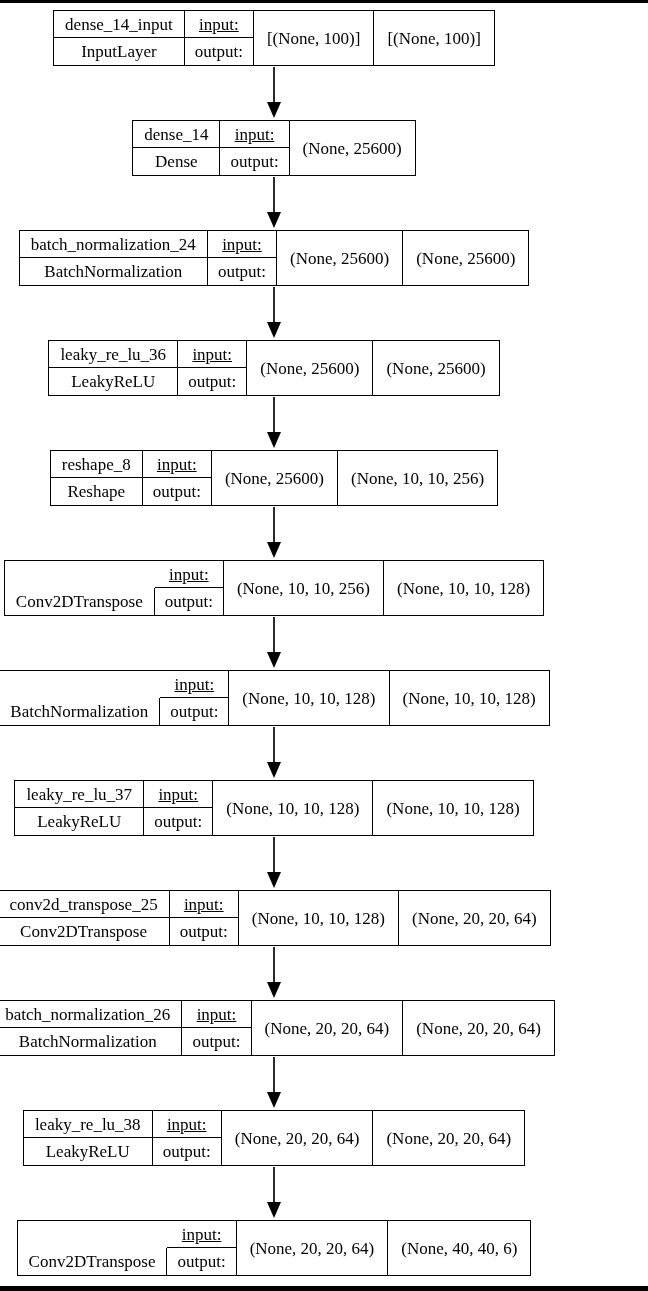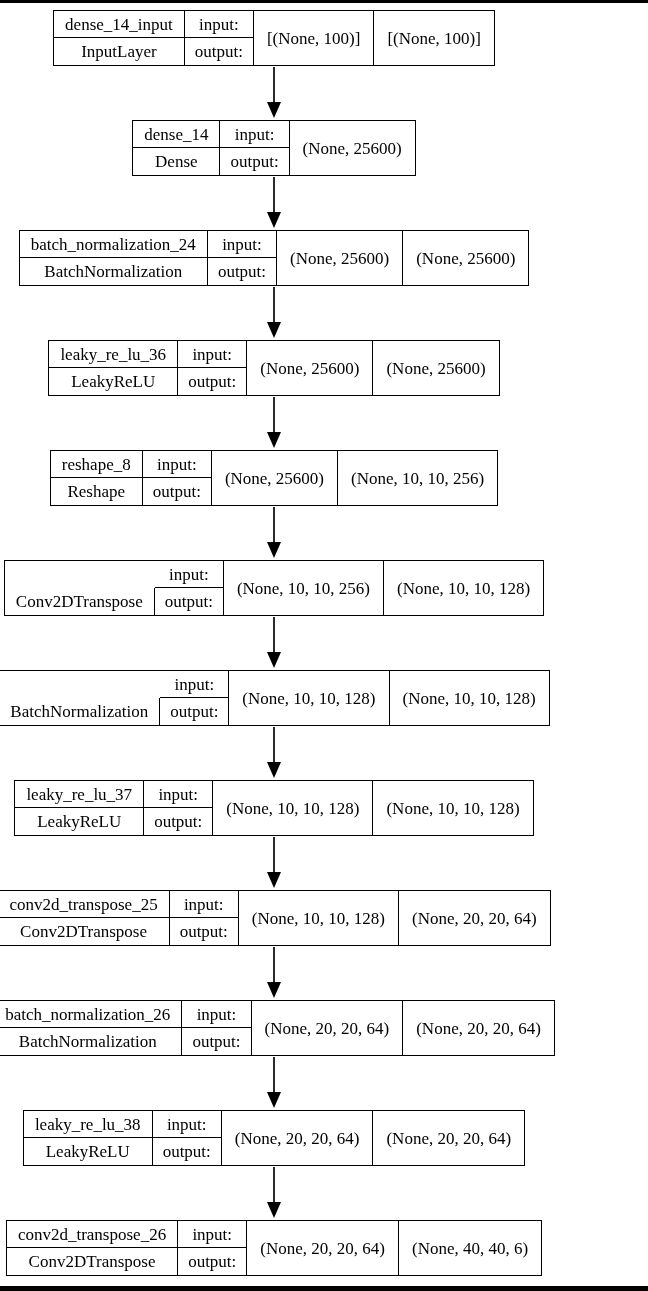--- a/index.html
+++ b/index.html
@@ -46,21 +46,21 @@
   }
   .cell {
     display: flex;
     align-items: center;
     justify-content: center;
     white-space: nowrap;
     line-height: 1;
   }
   .c-name    { grid-column: 1; grid-row: 1; border-right: 1px solid #000; border-bottom: 1px solid #000; padding: 0 11px; }
   .c-type    { grid-column: 1; grid-row: 2; border-right: 1px solid #000; padding: 0 11px; }
-  .c-inlab   { grid-column: 2; grid-row: 1; border-right: 1px solid #000; border-bottom: 1px solid #000; padding: 0 10px; }
+  .c-inlab   { grid-column: 2; grid-row: 1; border-right: 1px solid #000; border-bottom: 1px solid #000; padding: 0 10px; text-decoration: underline; }
   .c-outlab  { grid-column: 2; grid-row: 2; border-right: 1px solid #000; padding: 0 10px; }
   .c-inshape { grid-column: 3; grid-row: 1 / span 2; border-right: 1px solid #000; padding: 0 13px; }
   .c-outshape{ grid-column: 4; grid-row: 1 / span 2; padding: 0 13px; }
 
   
   .edge {
     height: 54px;
     display: flex;
     flex-direction: column;
     align-items: center;
@@ -232,21 +232,20 @@
     <div class="cell c-inshape">(None, 20, 20, 64)</div>
     <div class="cell c-outshape">(None, 20, 20, 64)</div>
   </div>
 
   <div class="edge">
     <div class="shaft"></div>
     <div class="head"></div>
   </div>
 
   <div class="layer-node">
-    <div class="cell c-name">conv2d_transpose_26</div>
     <div class="cell c-type">Conv2DTranspose</div>
     <div class="cell c-inlab">input:</div>
     <div class="cell c-outlab">output:</div>
     <div class="cell c-inshape">(None, 20, 20, 64)</div>
     <div class="cell c-outshape">(None, 40, 40, 6)</div>
   </div>
 </div>
 
 <div class="frame-bar bottom"></div>
 

